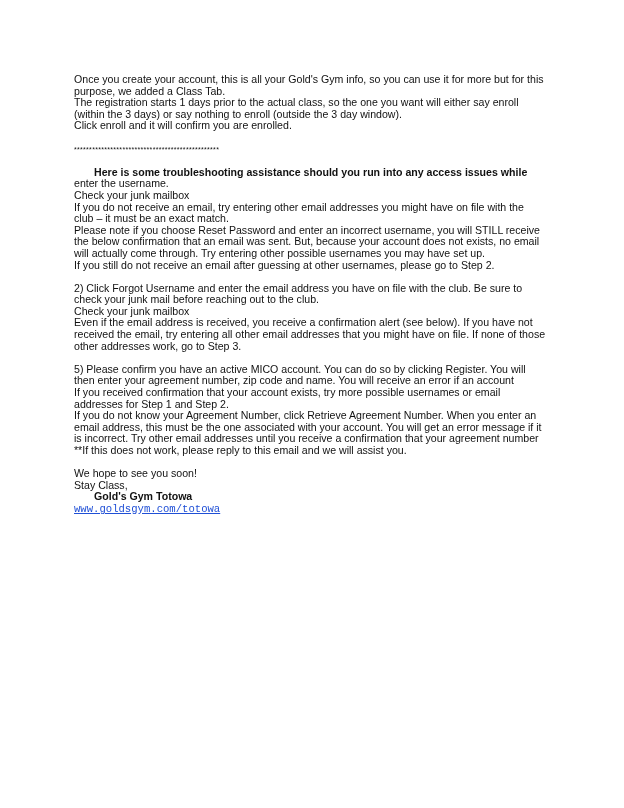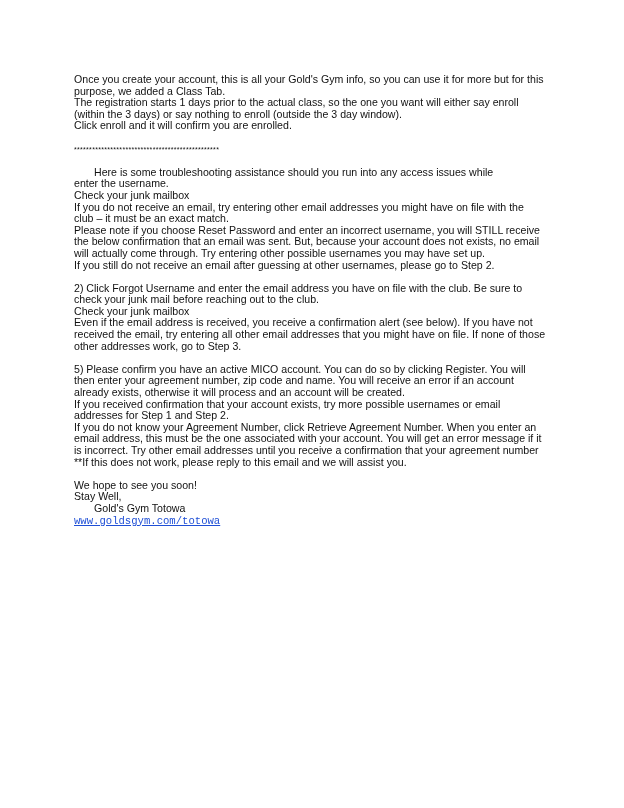--- a/index.html
+++ b/index.html
@@ -4,21 +4,21 @@
 <style>
   html, body { margin: 0; padding: 0; background: #ffffff; }
   body { width: 624px; height: 808px; position: relative; overflow: hidden; }
   .page {
     position: absolute; left: 74px; top: 74px; width: 500px;
     font-family: "Liberation Sans", sans-serif;
     font-size: 10.6px; line-height: 11.6px; color: #111111;
   }
   .line { display: block; white-space: nowrap; }
   .gap { height: 11.6px; }
-  .bold { font-weight: normal; padding-left: 20px; }
+  .bold { font-weight: bold; padding-left: 20px; }
   .stars { font-size: 7px; letter-spacing: 0.3px; line-height: 11.6px; }
   a.link { color: #1f4fd6; text-decoration: underline; font-family: Liberation Mono, monospace; }
 </style>
 </head>
 <body>
 
 <div class="page">
   <div>
     <span class="line">Once you create your account, this is all your Gold's Gym info, so you can use it for more but for this</span>
     <span class="line">purpose, we added a Class Tab.</span>
@@ -51,30 +51,29 @@
       <span class="line">Check your junk mailbox</span>
       <span class="line">Even if the email address is received, you receive a confirmation alert (see below). If you have not</span>
       <span class="line">received the email, try entering all other email addresses that you might have on file. If none of those</span>
       <span class="line">other addresses work, go to Step 3.</span>
     </div>
     <div class="gap"></div>
 
     <div>
       <span class="line">5) Please confirm you have an active MICO account. You can do so by clicking Register. You will</span>
       <span class="line">then enter your agreement number, zip code and name. You will receive an error if an account</span>
-      <span class="line">already exists, otherwise it will process and an account will be created.</span>
       <span class="line">If you received confirmation that your account exists, try more possible usernames or email</span>
       <span class="line">addresses for Step 1 and Step 2.</span>
       <span class="line">If you do not know your Agreement Number, click Retrieve Agreement Number. When you enter an</span>
       <span class="line">email address, this must be the one associated with your account. You will get an error message if it</span>
       <span class="line">is incorrect. Try other email addresses until you receive a confirmation that your agreement number</span>
       <span class="line">**If this does not work, please reply to this email and we will assist you.</span>
     </div>
   </div>
   <div class="gap"></div>
 
   <div>
     <span class="line">We hope to see you soon!</span>
-    <span class="line">Stay Well,</span>
+    <span class="line">Stay Class,</span>
     <span class="line bold">Gold's Gym Totowa</span>
     <span class="line"><a class="link" href="www.goldsgym.com/totowa">www.goldsgym.com/totowa</a></span>
   </div>
 </div>
 
 </body></html>

